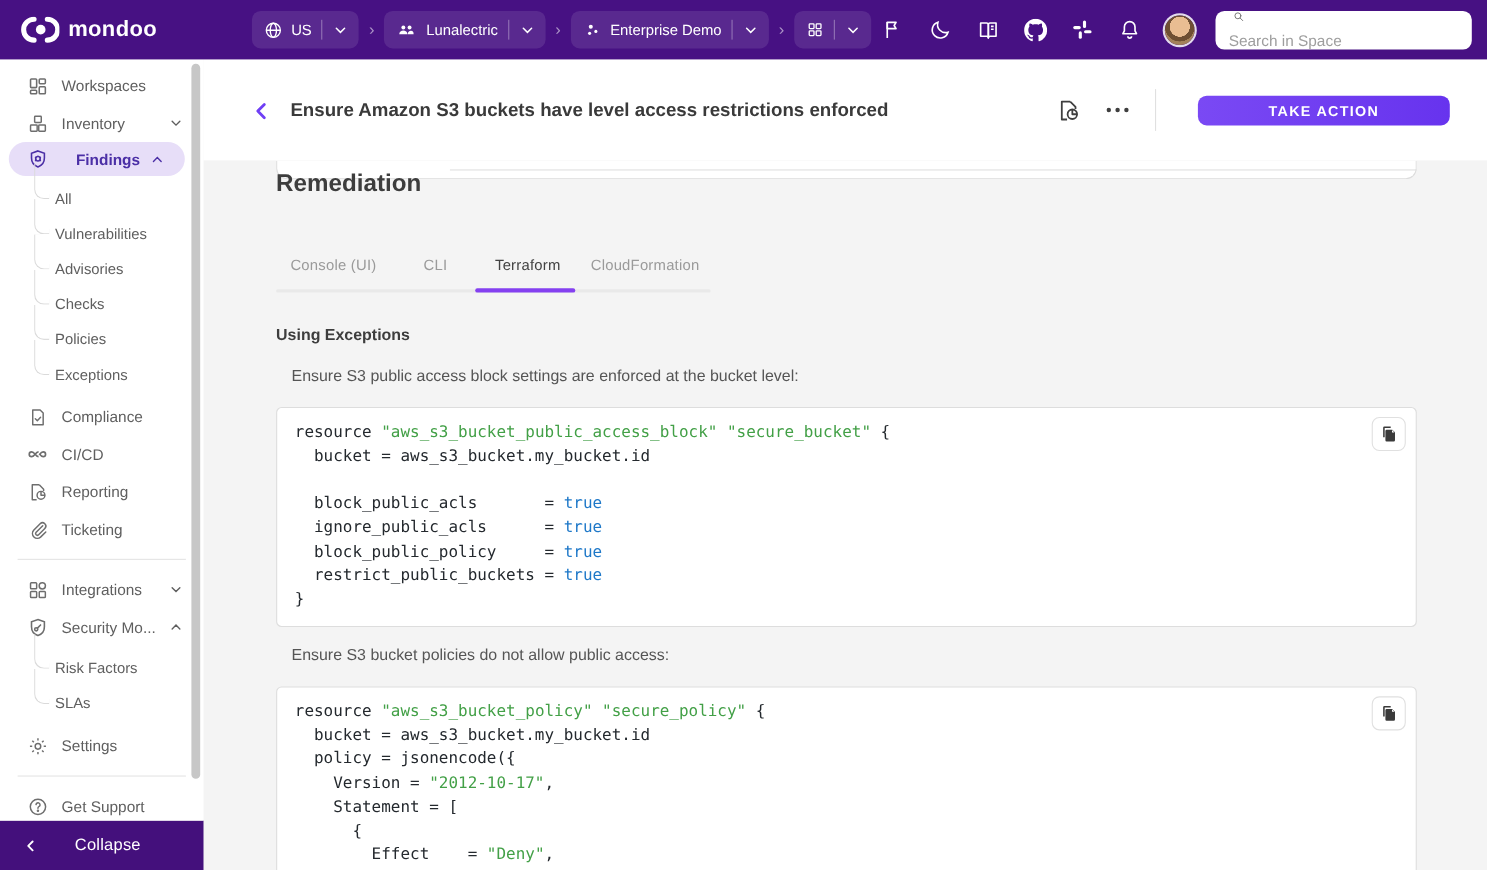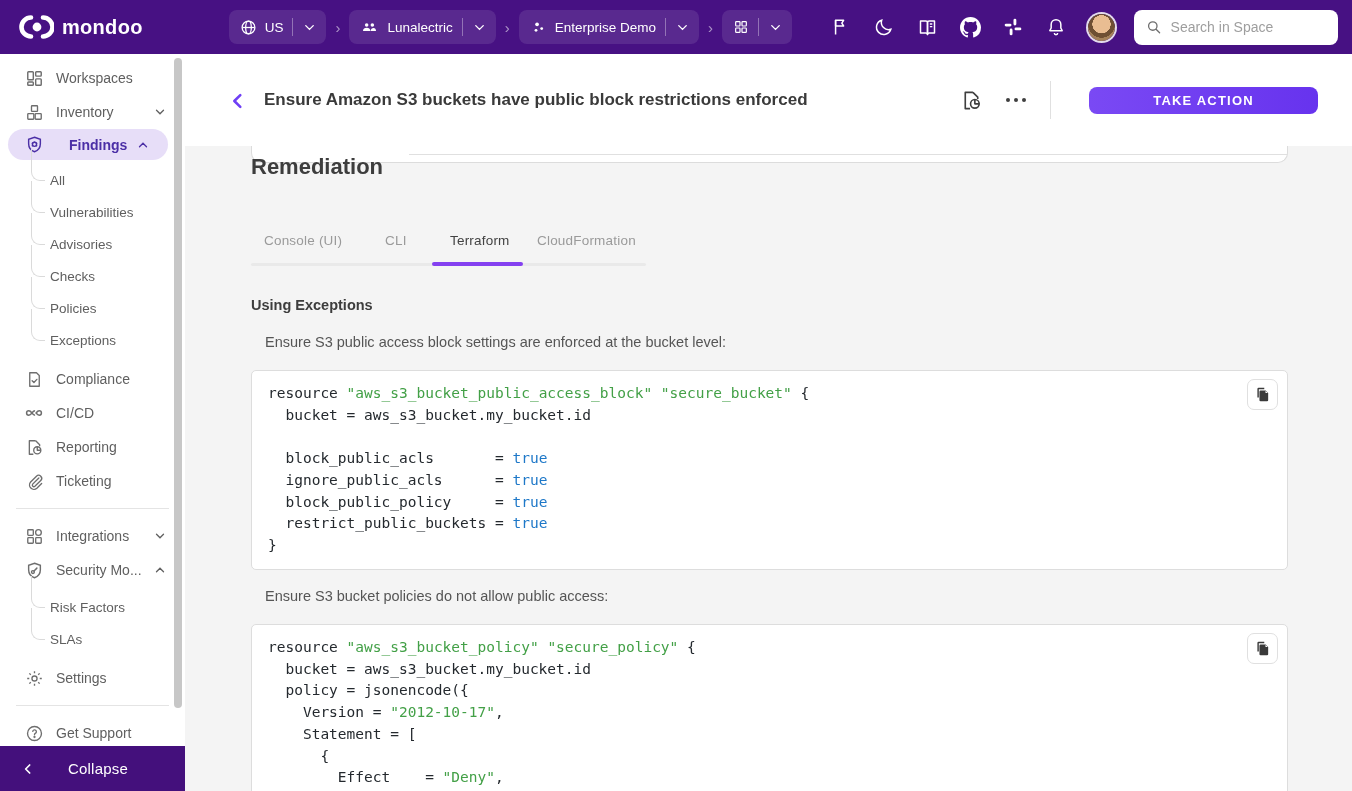--- a/index.html
+++ b/index.html
@@ -15,22 +15,22 @@
   .crumbs { display:flex; align-items:center; gap:6px; }
   .chip { display:flex; align-items:center; gap:8px; height:34px; padding:0 9px 0 11px;
           background:rgba(255,255,255,.1); border-radius:8px; color:#fff; font-size:13.5px; cursor:pointer; }
   .chip .sep { width:1px; height:18px; background:rgba(255,255,255,.35); margin:0 1px; }
   .crumb-arrow { color:rgba(255,255,255,.55); font-size:15px; padding:0 3px; }
   .top-right { margin-left:auto; display:flex; align-items:center; gap:21px; }
   .tb-icon { width:22px; height:22px; display:flex; align-items:center; justify-content:center; cursor:pointer; }
   .avatar { width:27px; height:27px; border-radius:50%; cursor:pointer;
             background:radial-gradient(circle at 50% 38%, #e9bd92 0 42%, #6e4f33 43% 62%, #a3815a 63% 100%);
             box-shadow:0 0 0 2px rgba(255,255,255,.85); }
-  .search-box { display:flex; align-items:center; gap:9px; width:204px; height:35px; background:#fff;
-                border-radius:8px; padding:0 12px; margin-left:-2px; }
+  .search-box { display:flex; gap:9px; width:233px; height:35px; background:#fff;
+                border-radius:8px; padding:0 12px; margin-left:-2px;flex-direction:column; }
   .search-box input { border:none; outline:none; width:100%; font-size:14px; color:#444;
                       font-family:"Liberation Sans",sans-serif; background:transparent; }
   .search-box input::placeholder { color:#9e9e9e; }
 
   
   .sidebar { position:absolute; top:54px; left:0; width:185px; height:692px; background:#fff; z-index:20; }
   .sb-scrollbar { position:absolute; top:4px; right:3px; width:8px; height:650px; background:#c7c7c7; border-radius:4px; }
   .nav { padding-top:7px; }
   .nav-row { position:relative; display:flex; align-items:center; height:34px; padding-left:24px;
              color:#5f5f5f; font-size:14px; cursor:pointer; }
@@ -396,21 +396,21 @@
   </div>
 
   <main class="main">
 
     <div class="page-header">
       <span class="back-btn">
         <svg width="22" height="22" viewBox="0 0 24 24" fill="none" stroke="#6f3ff5" stroke-width="2.8" stroke-linecap="round" stroke-linejoin="round">
             <polyline points="14.5 5.5 8 12 14.5 18.5"></polyline>
           </svg>
       </span>
-      <h1 class="page-title">Ensure Amazon S3 buckets have public block restrictions enforced</h1>
+      <h1 class="page-title">Ensure Amazon S3 buckets have level access restrictions enforced</h1>
 
       <div class="hdr-actions">
         <span class="hdr-icon">
           <svg width="23" height="23" viewBox="0 0 24 24" fill="none" stroke="#3f3f3f" stroke-width="1.7" stroke-linejoin="round">
               <path d="M13.5 3.5H5.5v17h5"></path>
               <path d="M13.5 3.5 18.5 8.5v2"></path>
               <circle cx="15.5" cy="15.5" r="4.5"></circle>
               <path d="M15.5 11v4.5H20"></path>
             </svg>
         </span>

